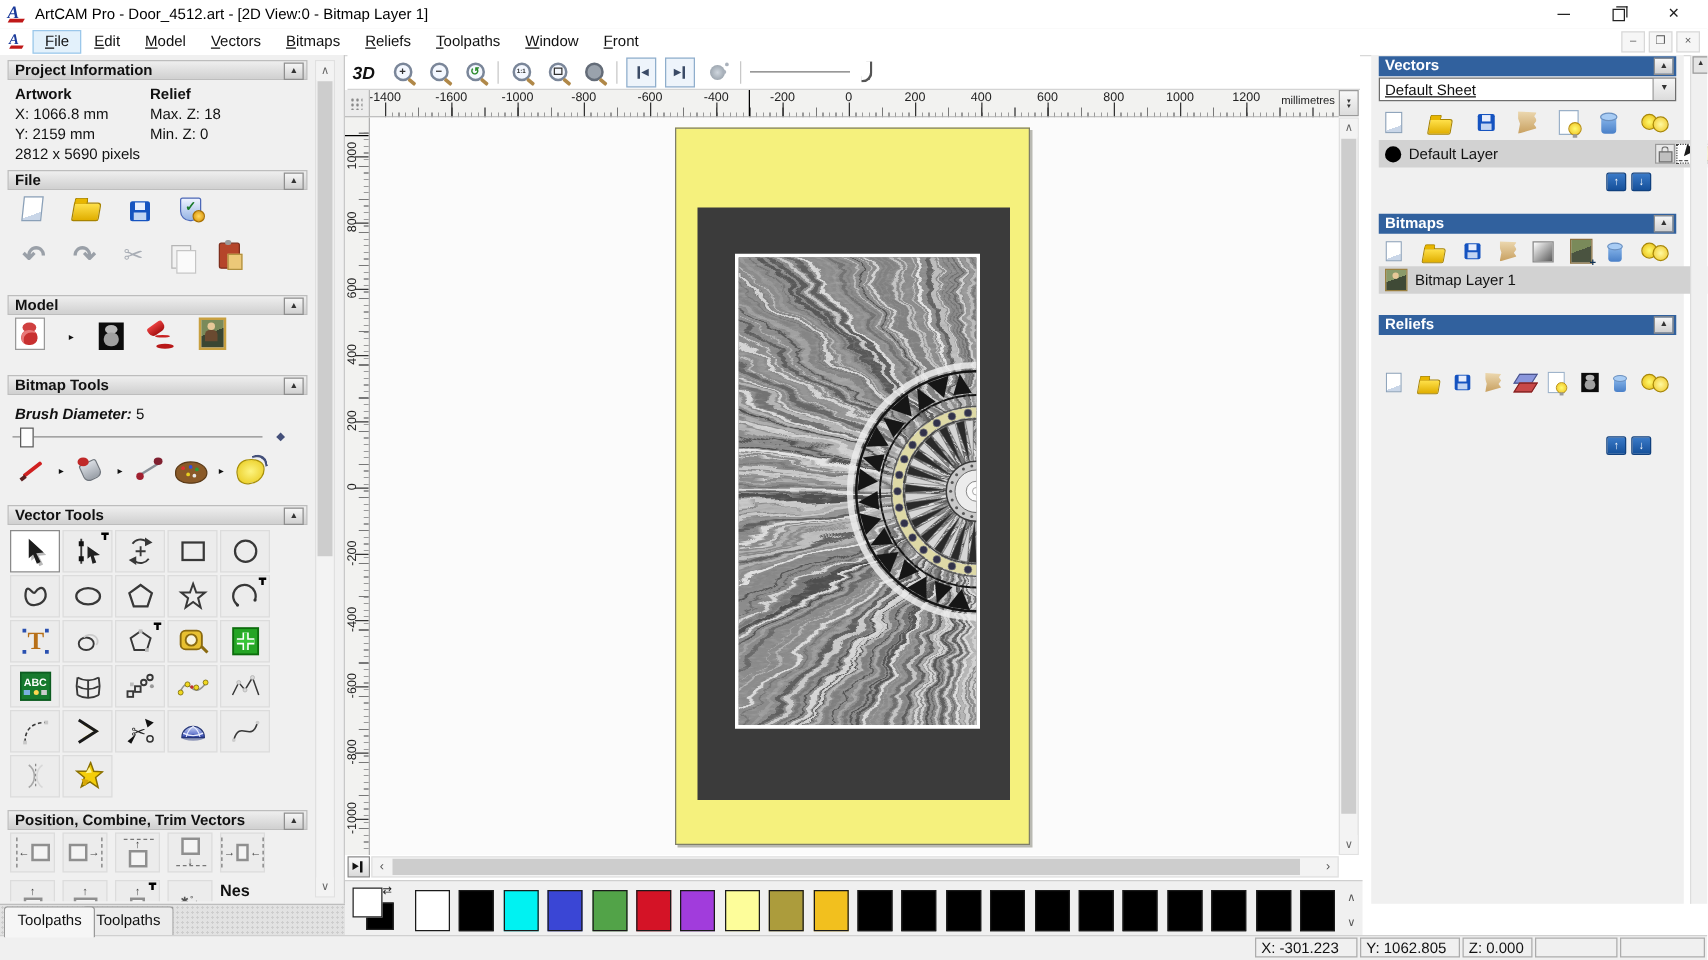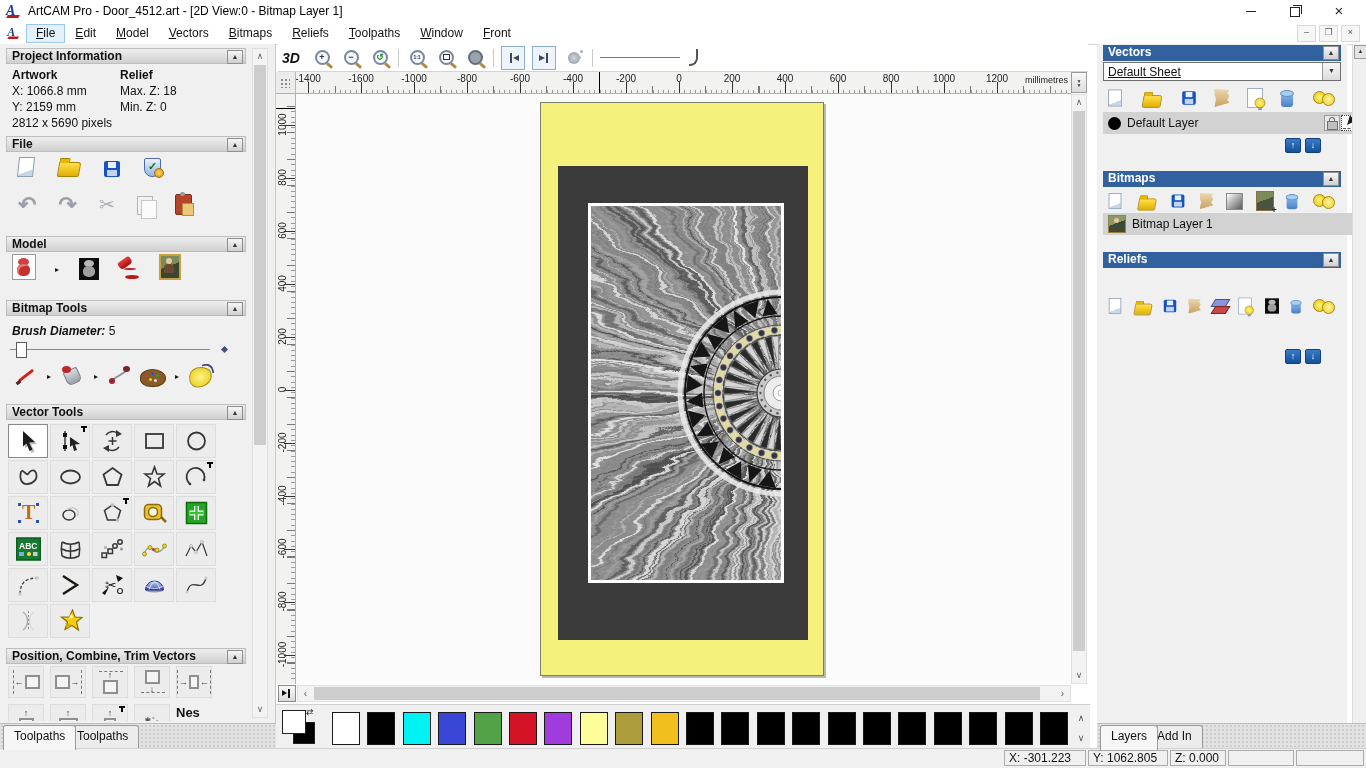--- a/index.html
+++ b/index.html
@@ -1136,24 +1136,20 @@
     </div>
     <div class="updown" style="top:305px;">
       <span class="ud-btn">↑</span>
       <span class="ud-btn">↓</span>
     </div>
   </div>
   <div id="rp-strip">
     <span class="strip-btn">▲</span>
   </div>
 
-  <div class="tabstrip" style="left:1097px;top:723px;width:269px;">
-    <span class="tab active" style="left:3px;">Layers</span>
-    <span class="tab" style="left:49px;">Add In</span>
-  </div>
 
   <div id="statusbar">
     <span class="st-cell" style="left:1004px;width:82px;">X: -301.223</span>
     <span class="st-cell" style="left:1088px;width:80px;">Y: 1062.805</span>
     <span class="st-cell" style="left:1170px;width:56px;">Z: 0.000</span>
     <span class="st-cell" style="left:1228px;width:66px;"></span>
     <span class="st-cell" style="left:1296px;width:68px;"></span>
   </div>
 
 </div>

